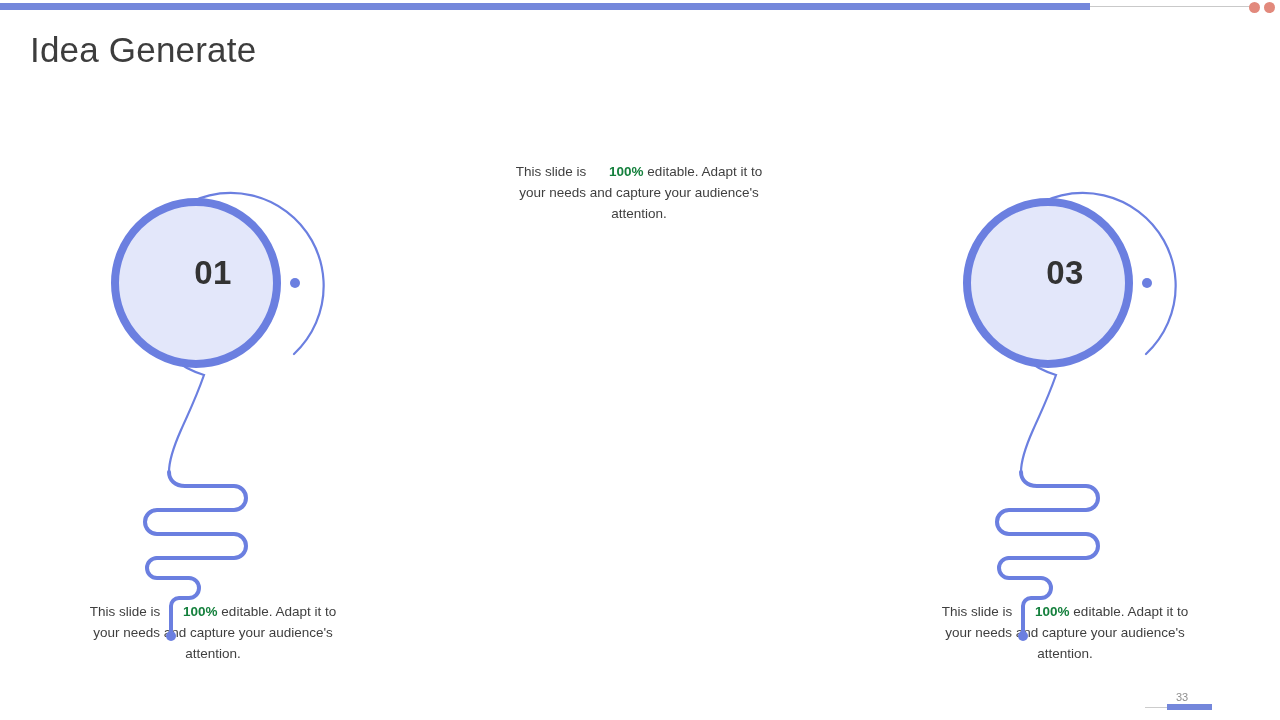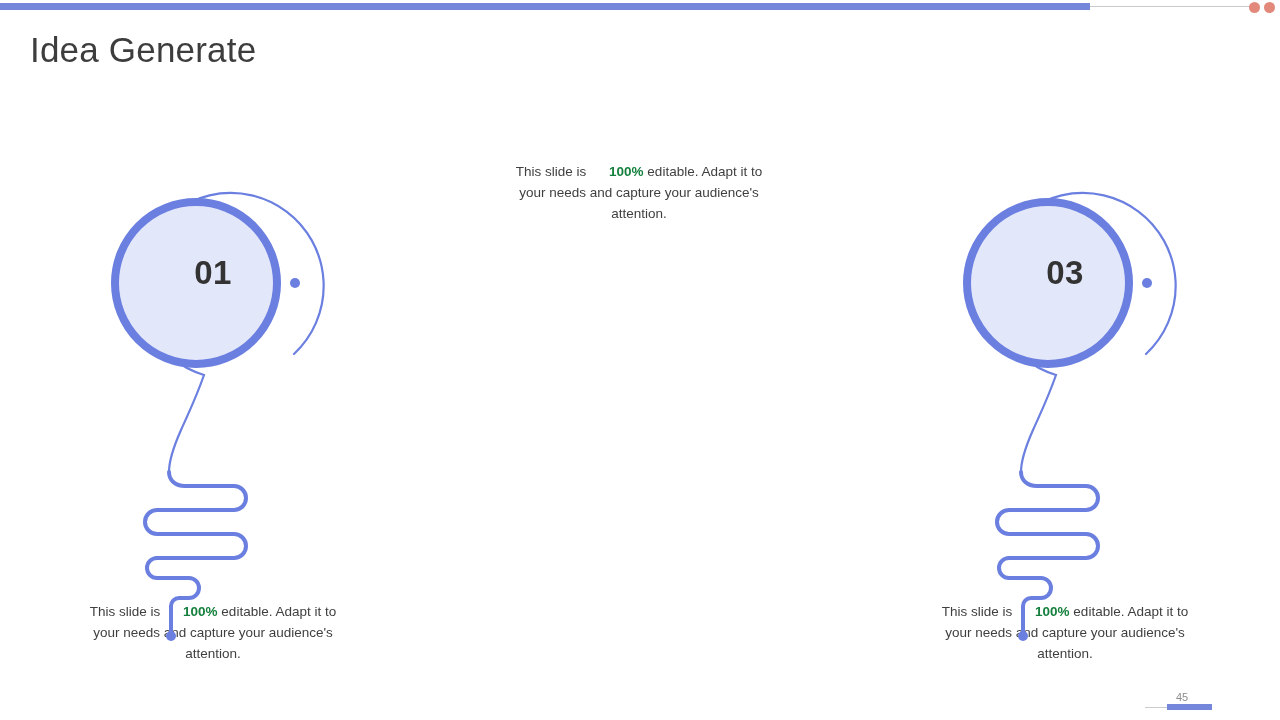--- a/index.html
+++ b/index.html
@@ -193,17 +193,17 @@
           </svg>
         <div class="bulb-number">03</div>
       </div>
       <div class="caption">
         <span>This slide is </span><b>100%</b><span> editable. Adapt it to your needs and capture your audience's attention.</span>
       </div>
     </div>
 
   </div>
 
-  <div class="pagenum">45</div>
+  <div class="pagenum">33</div>
   <div class="pagebar-line"></div>
   <div class="pagebar"></div>
 
 </div>
 
 </body></html>

